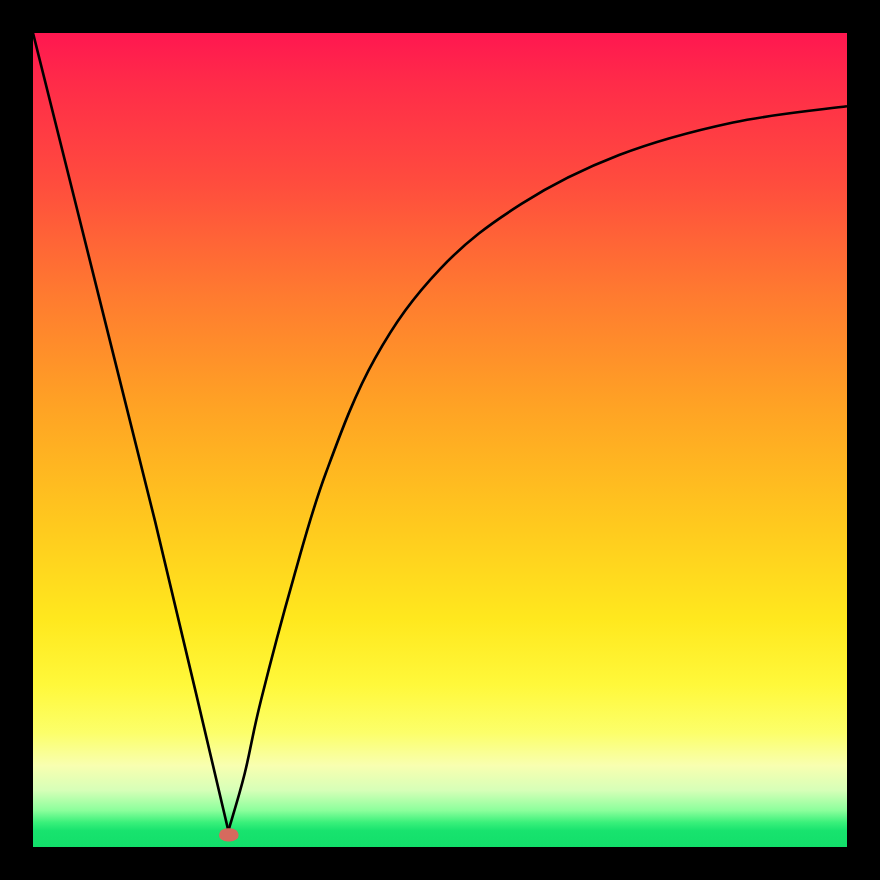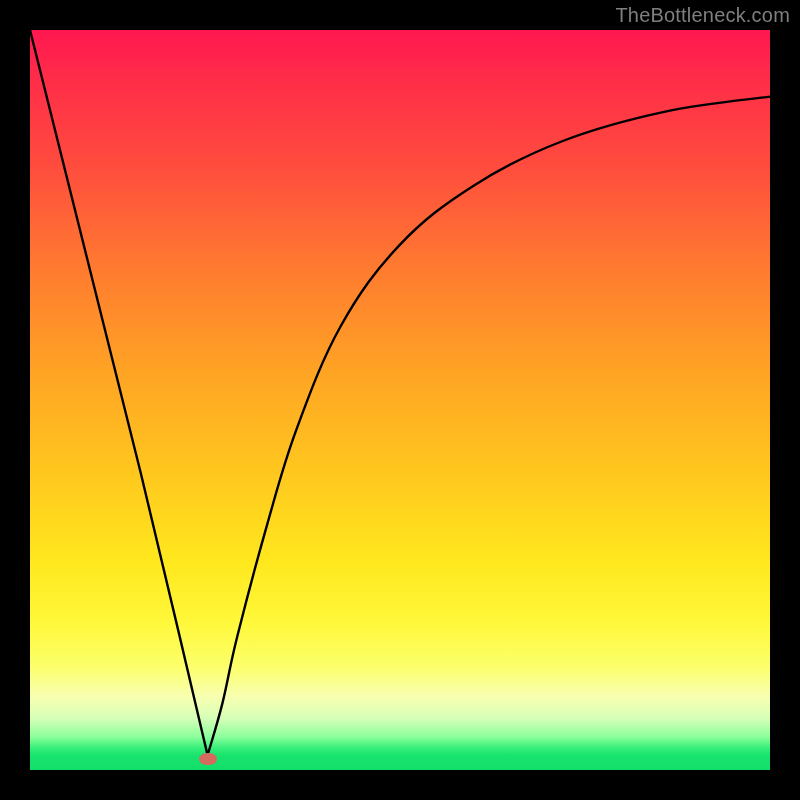--- a/index.html
+++ b/index.html
@@ -66,21 +66,20 @@
     border-radius: 8px / 6px;
     background: #d66a5e;
     transform: translate(-50%, -50%);
   }
 </style>
 </head>
 <body>
 
 <div class="frame">
 
-  <div class="watermark">TheBottleneck.com</div>
 
   <div class="plot">
 
     <svg class="curve" viewBox="0 0 740 740" preserveAspectRatio="none">
       <path d="M 0 0 L 37 148 L 74 296 L 111 444 L 148 599.4 L 177.6 725.2" fill="none" stroke="#000" stroke-width="2.4" id="path-left"></path>
       <path d="M 177.6 725.2 C 180.264 715.876, 187.072 694.712, 192.4 673.4 C 197.728 652.088, 199.20800000000003 638.7679999999999, 207.20000000000002 606.8 C 215.192 574.832, 226.144 533.096, 236.8 495.79999999999995 C 247.45600000000002 458.50399999999996, 253.07999999999998 435.56399999999996, 266.4 399.59999999999997 C 279.71999999999997 363.63599999999997, 292.152 329.3, 310.8 296 C 329.44800000000004 262.7, 346.024 239.90800000000002, 370 214.60000000000002 C 393.976 189.29200000000003, 414.696 174.04799999999997, 444 155.39999999999998 C 473.304 136.75199999999998, 498.16799999999995 124.32, 532.8 111 C 567.4319999999999 97.68, 599.1039999999999 89.39199999999997, 636.4 81.39999999999998 C 673.696 73.40799999999999, 721.352 69.26400000000001, 740 66.60000000000002" fill="none" stroke="#000" stroke-width="2.4" id="path-right"></path>
     </svg>
 
     <div class="marker" id="marker" style="left: 177.6px; top: 728.9px;"></div>
 

